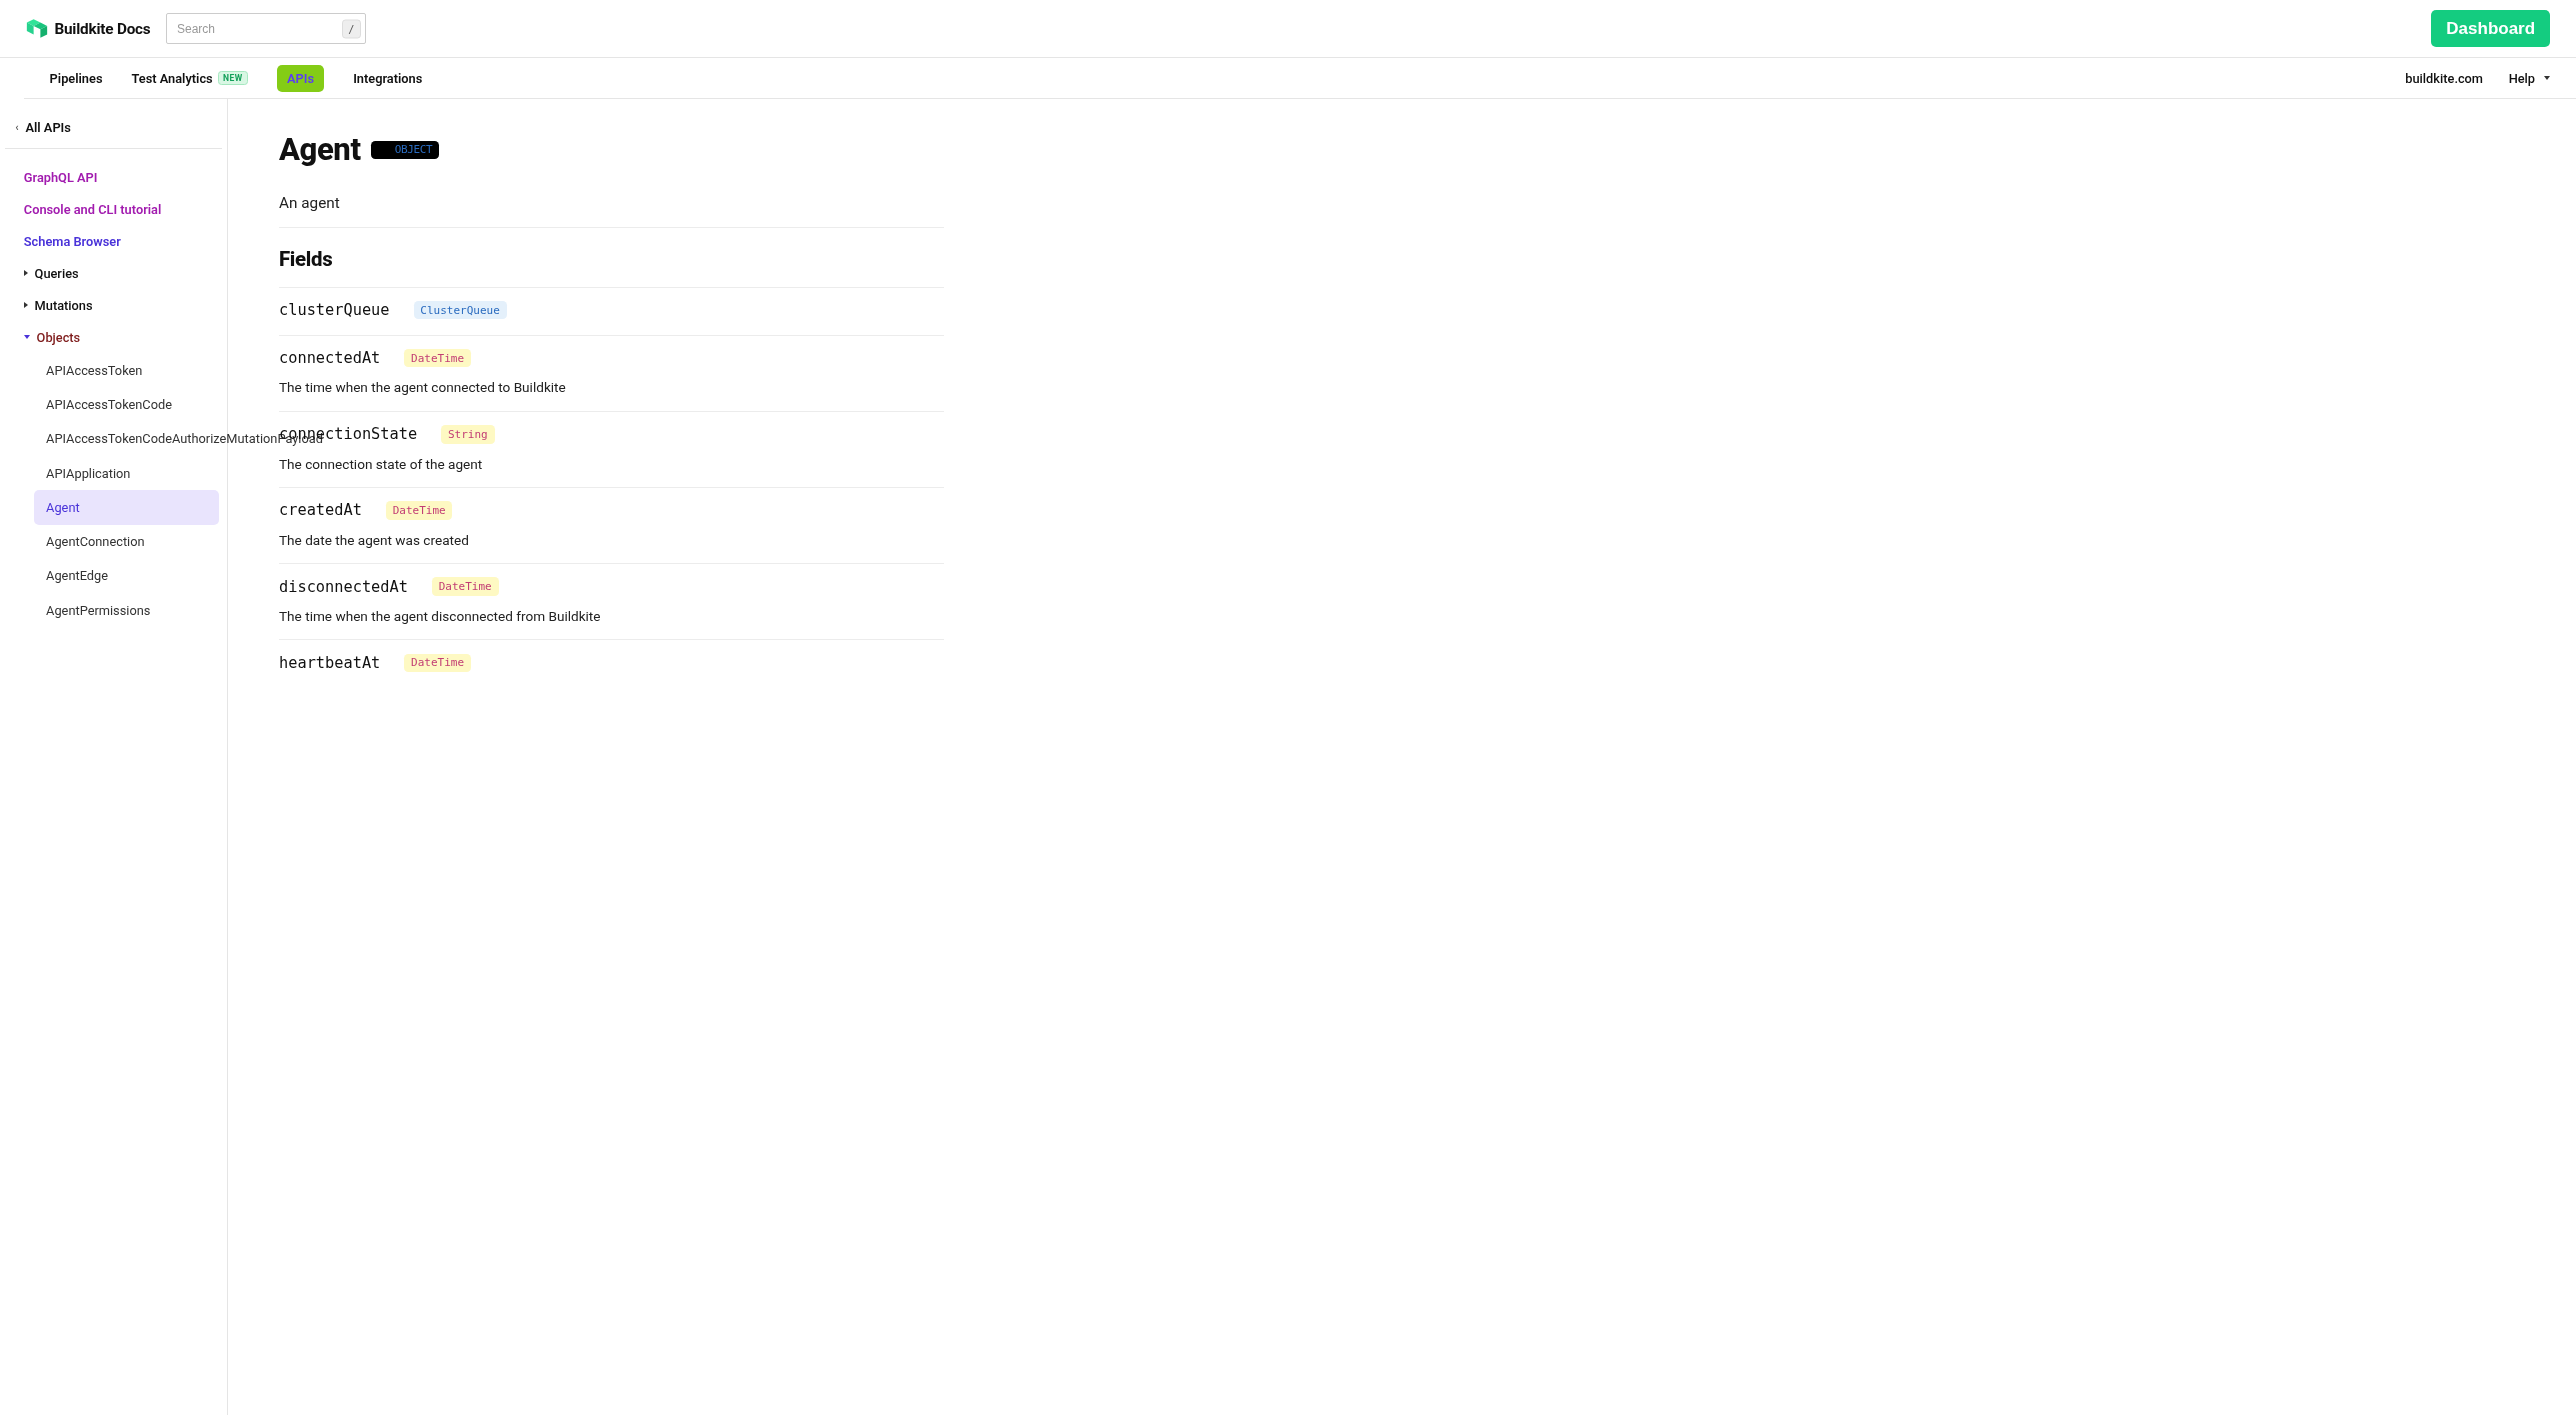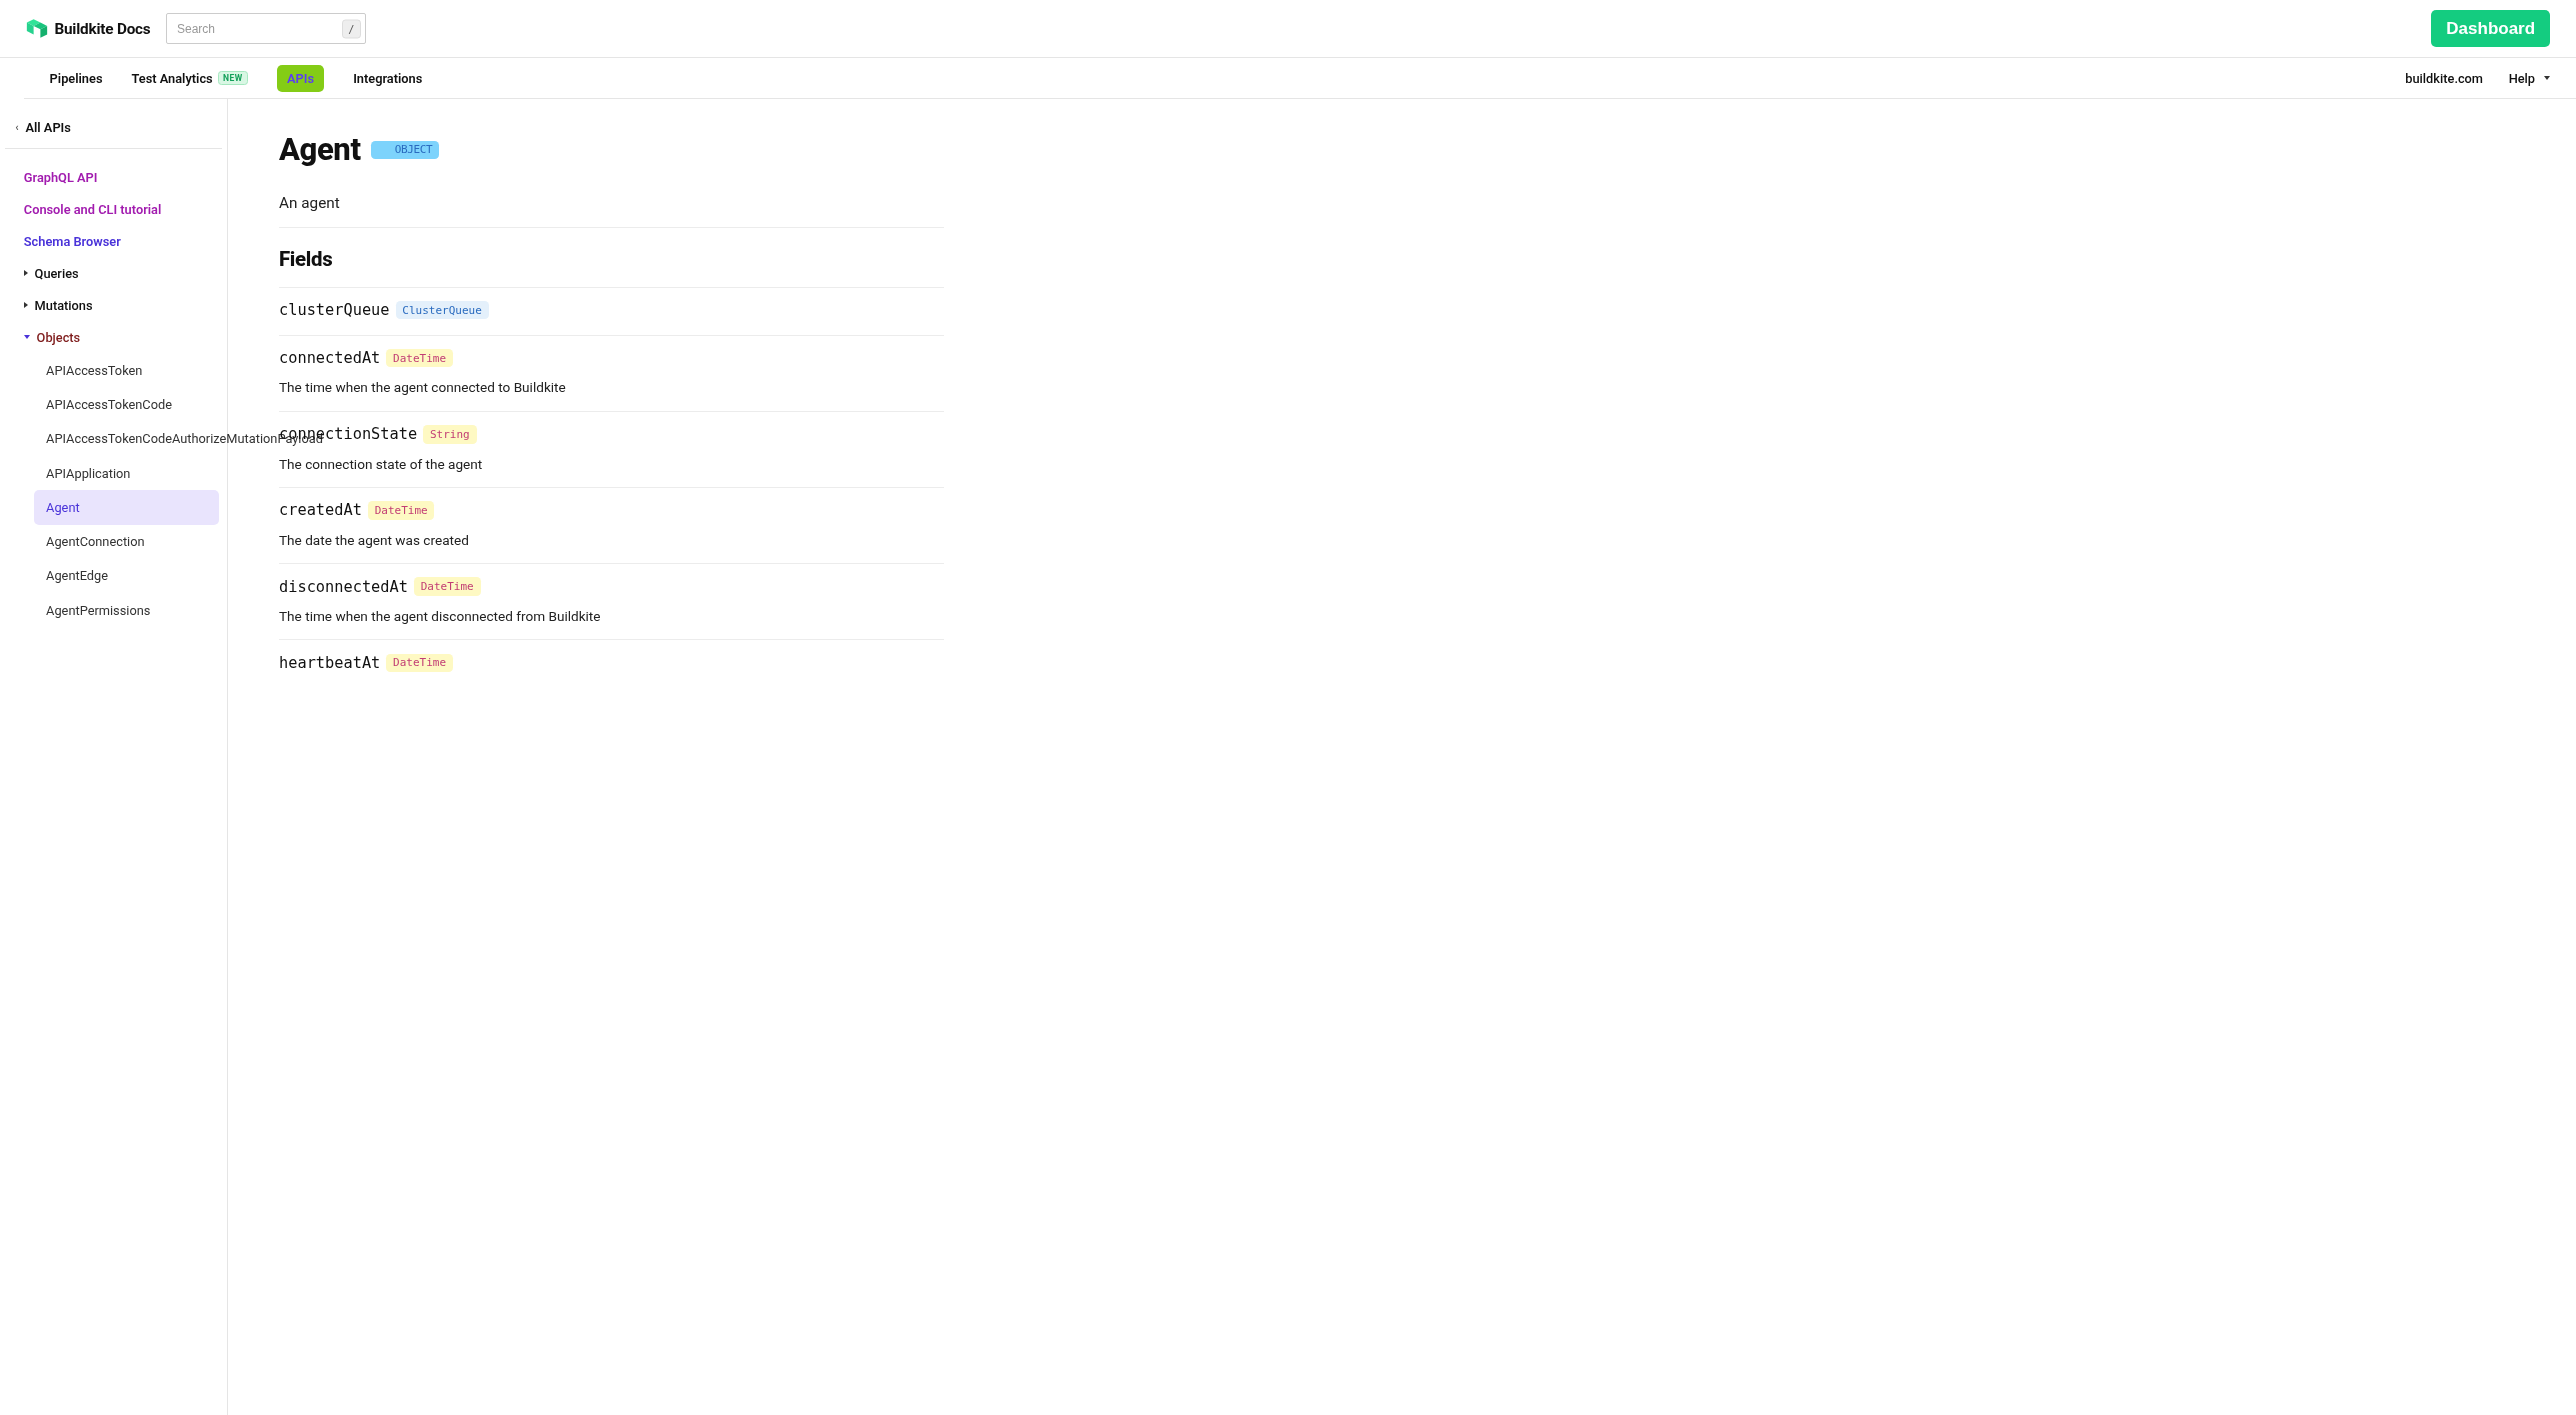--- a/index.html
+++ b/index.html
@@ -214,21 +214,21 @@
     .pill {
       display: inline-block;
       font-family: ui-monospace, SFMono-Regular, Menlo, monospace;
       font-size: 11px;
       font-weight: 500;
       padding: 2.6px 6.8px;
       border-radius: 4.3px;
       vertical-align: middle;
     }
     .pill.obj {
-      background: #7dd3fc;
+      background: #000000;
       color: #2a6bbf;
       padding-left: 24px;
     }
     .pill.type-blue {
       background: #e4f0fb;
       color: #2a6bbf;
     }
     .pill.type-pink {
       background: #fef9c3;
       color: #c23d74;
@@ -247,21 +247,21 @@
     }
     .field {
       padding: 13.6px 0 15.3px;
       border-top: 0.9px solid #ececec;
     }
     .field-name {
       font-family: ui-monospace, SFMono-Regular, Menlo, monospace;
       font-size: 15.3px;
       display: inline-flex;
       align-items: center;
-      gap: 6px;
+      gap: 24px;
       font-weight: 500;
     }
     .field-desc {
       margin-top: 12px;
       font-size: 13.6px;
       color: #222;
     }
   </style>
 </head>
 <body>

